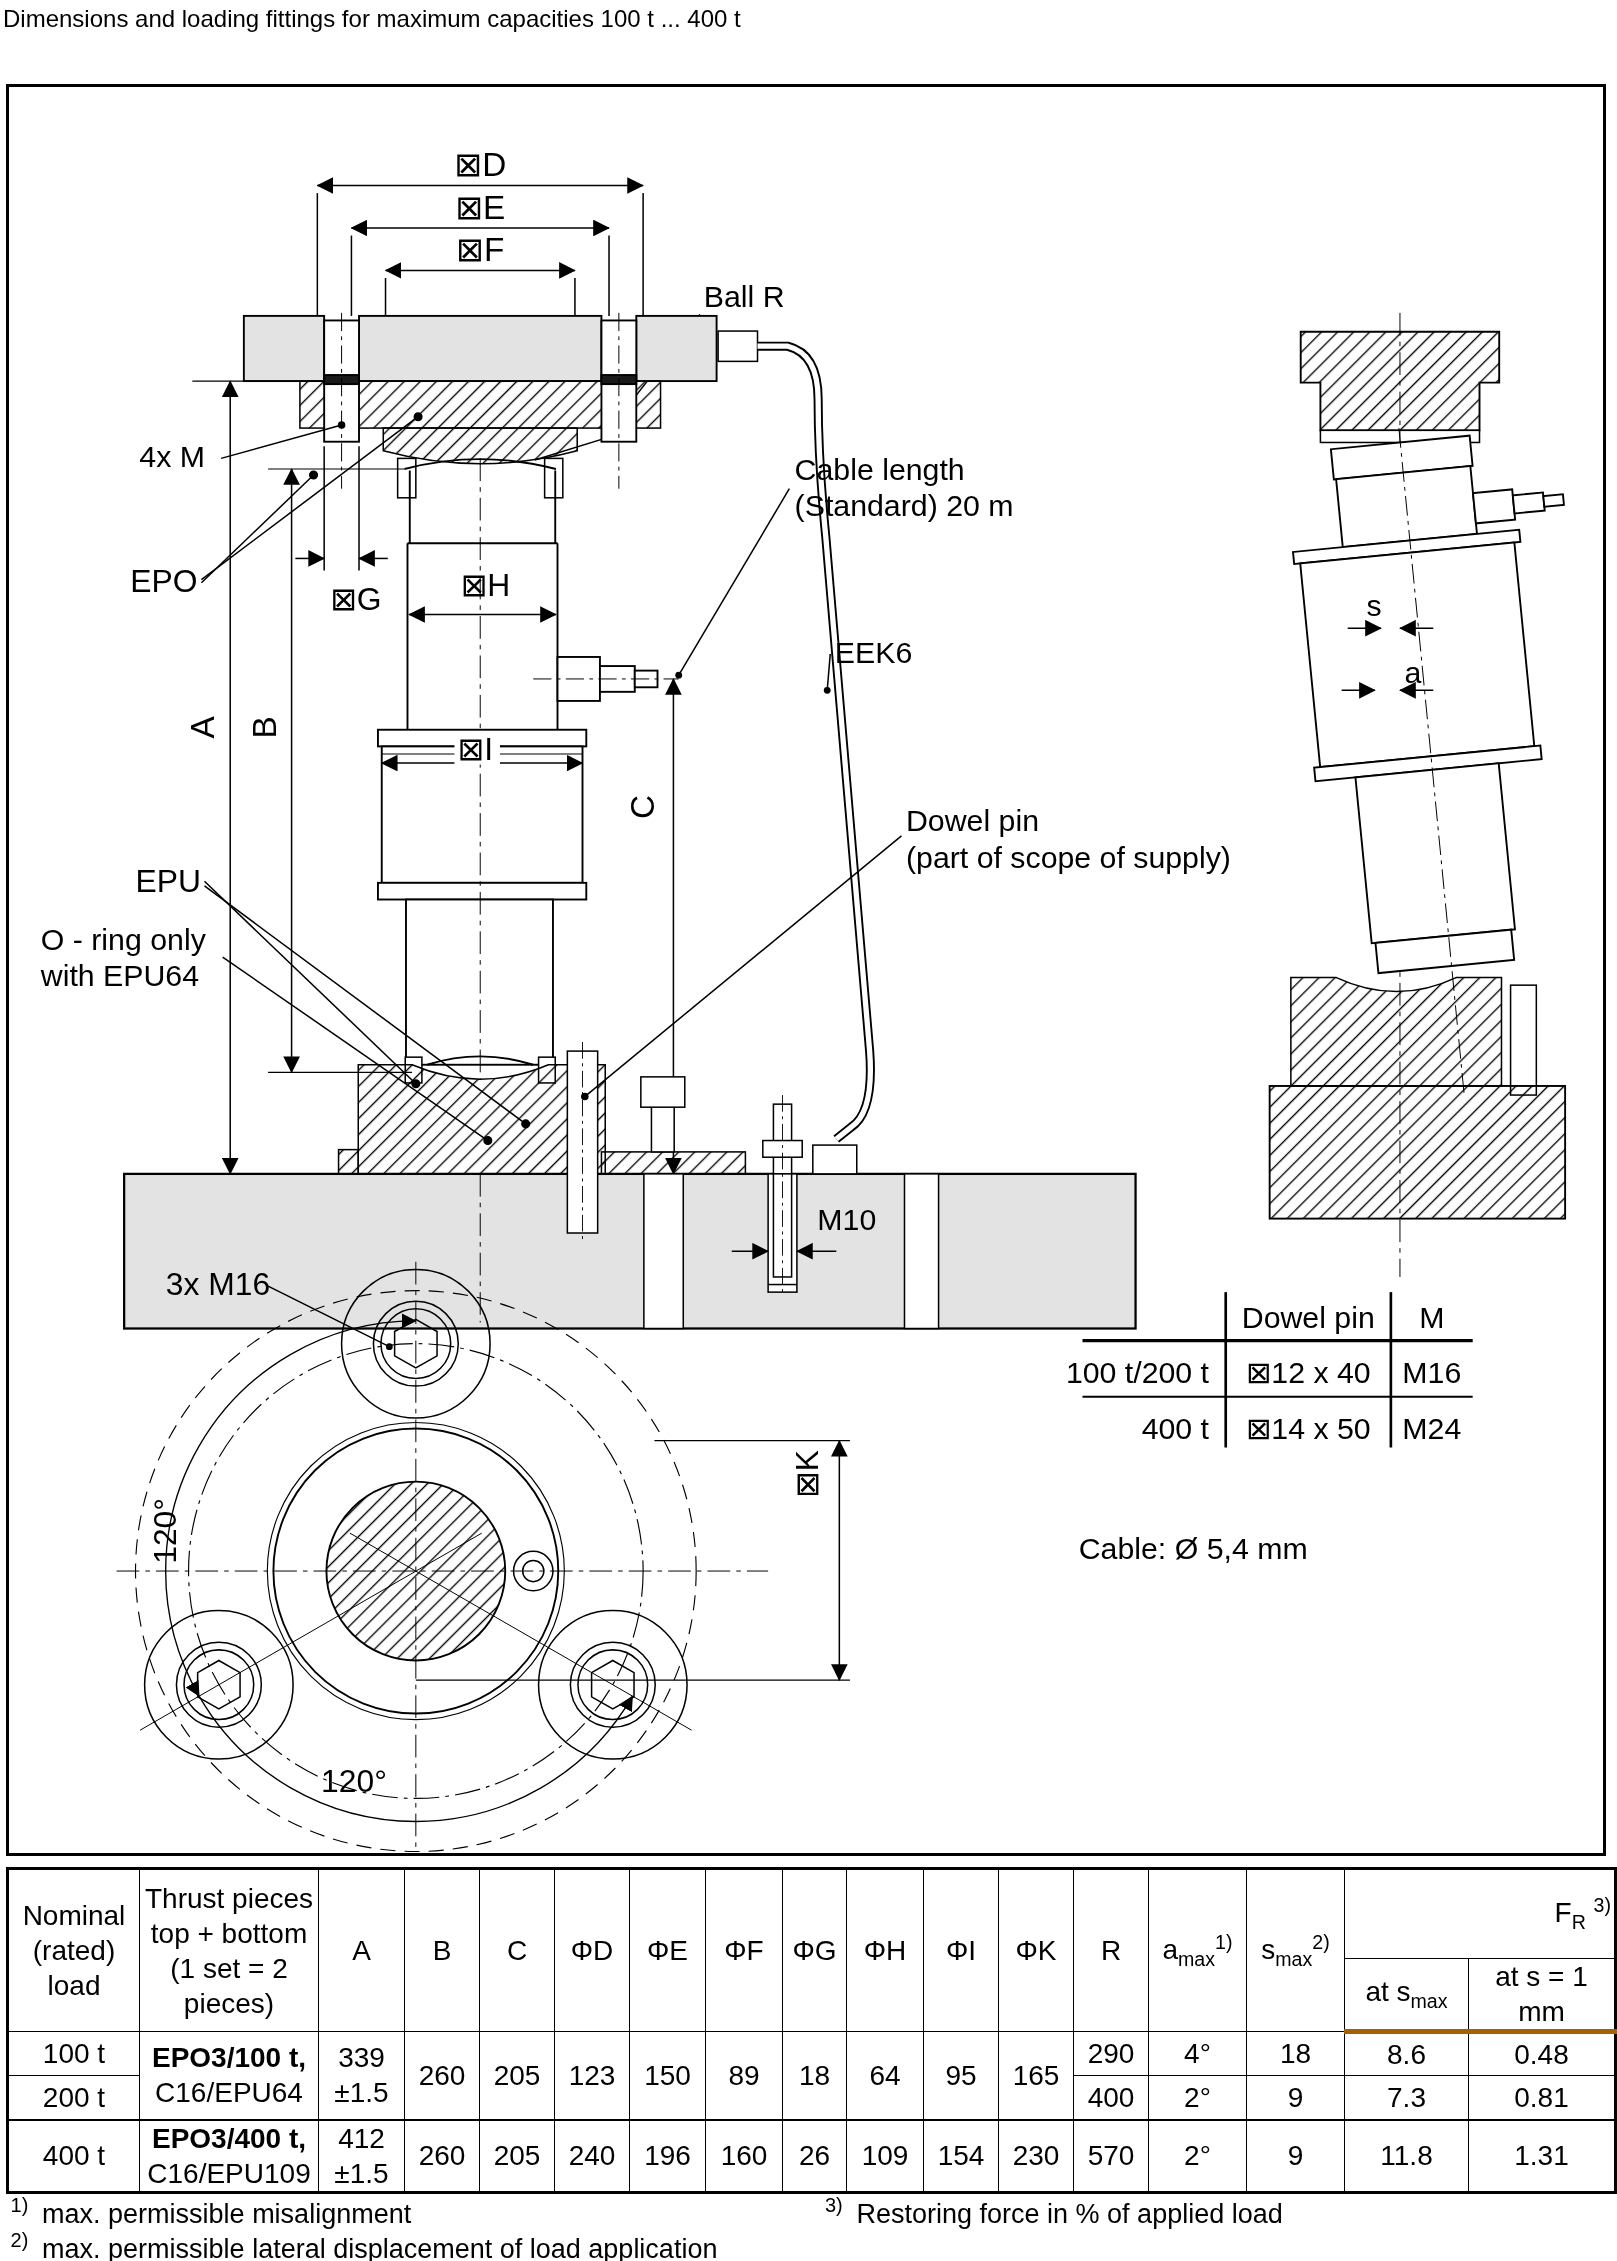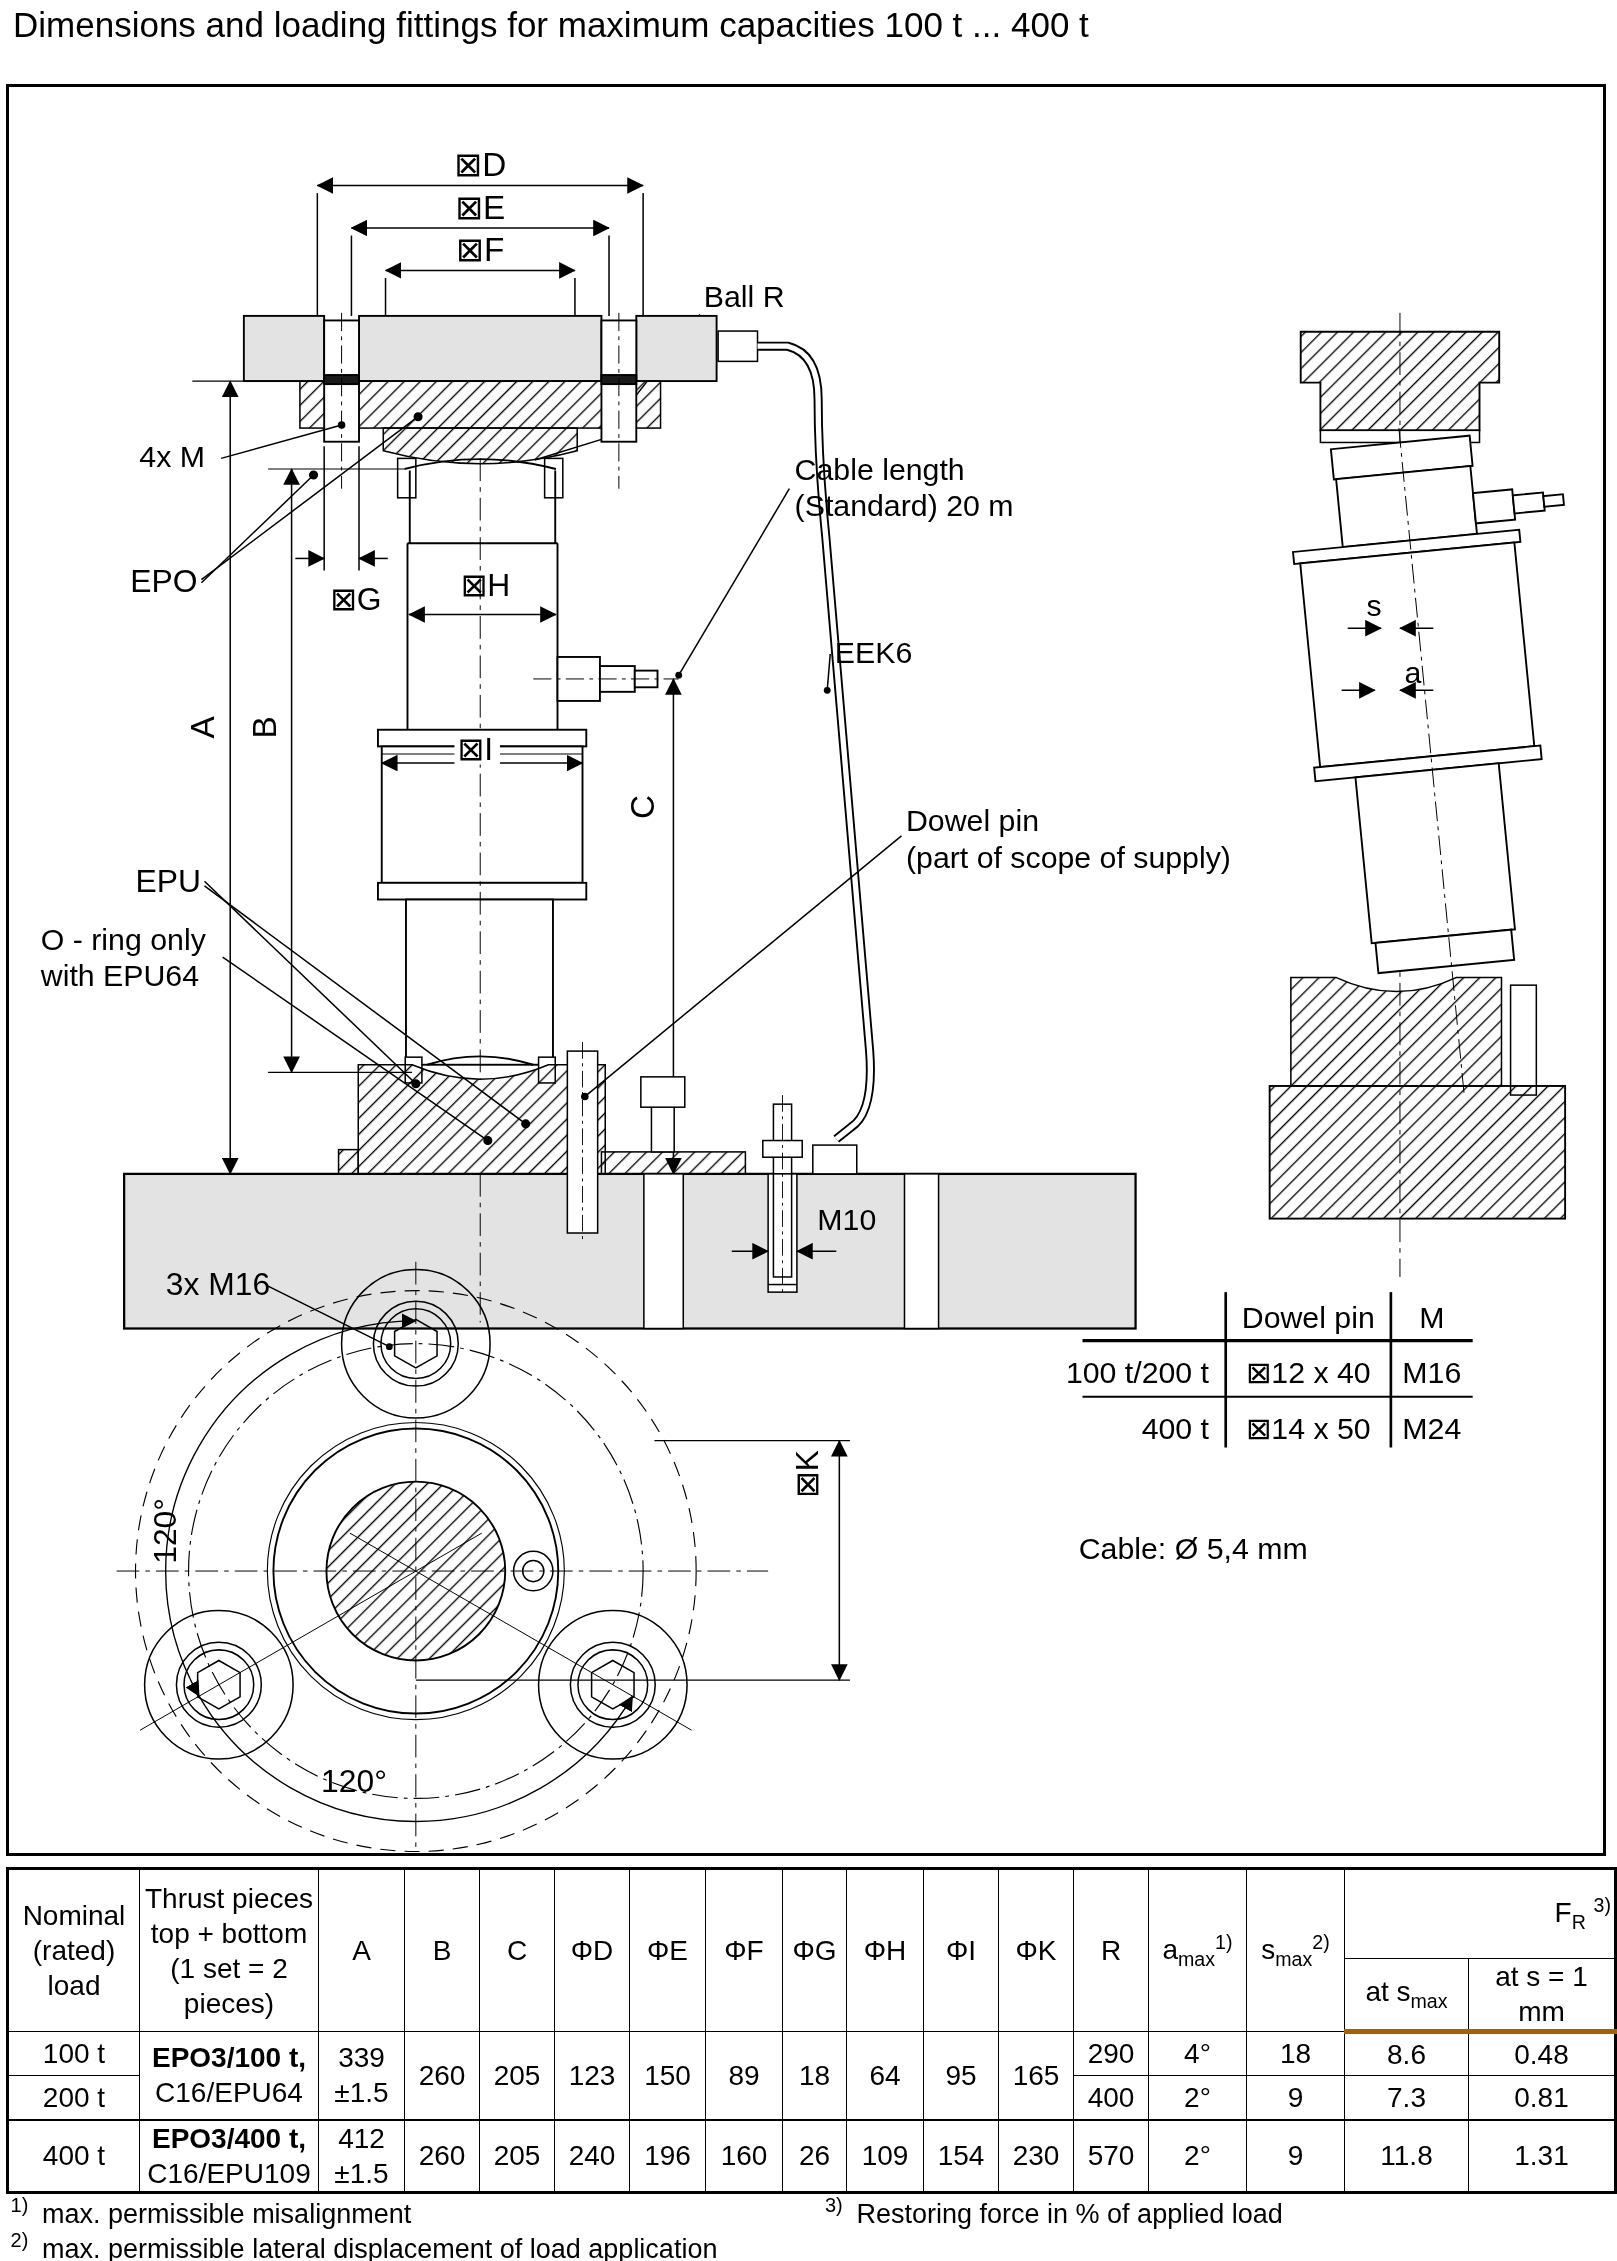--- a/index.html
+++ b/index.html
@@ -1,17 +1,17 @@
 <!DOCTYPE html>
 <html style="font-size:12px"><head>
 <meta charset="utf-8">
 <style>
   html,body{margin:0;padding:0;background:#fff;}
   body{width:1617px;height:2261px;position:relative;font-family:"Liberation Sans","DejaVu Sans",sans-serif;color:#000;}
-  .page-title{position:absolute;left:13px;top:4.6px;font-size:35px;letter-spacing:0px;white-space:nowrap;}
+  .page-title{position:absolute;left:3px;top:4.6px;font-size:24px;letter-spacing:0px;white-space:nowrap;}
   .drawing-box{position:absolute;left:6px;top:84px;width:1600px;height:1772px;border:3.8px solid #000;box-sizing:border-box;background:#fff;}
   .drawing-box svg{position:absolute;left:0;top:0;width:100%;height:100%;}
   svg text{font-family:"Liberation Sans","DejaVu Sans",sans-serif;fill:#000;}
   .t40{font-size:40px;} .t42{font-size:42px;} .t44{font-size:44px;}
 
   
   .dim-table-wrap{position:absolute;left:6px;top:1867px;width:1605px;}
   table.dims{border-collapse:collapse;table-layout:fixed;width:1605px;font-size:28px;}
   table.dims th,table.dims td{border:1.5px solid #000;text-align:center;vertical-align:middle;padding:0 3px;
     font-weight:normal;line-height:1.25;}

